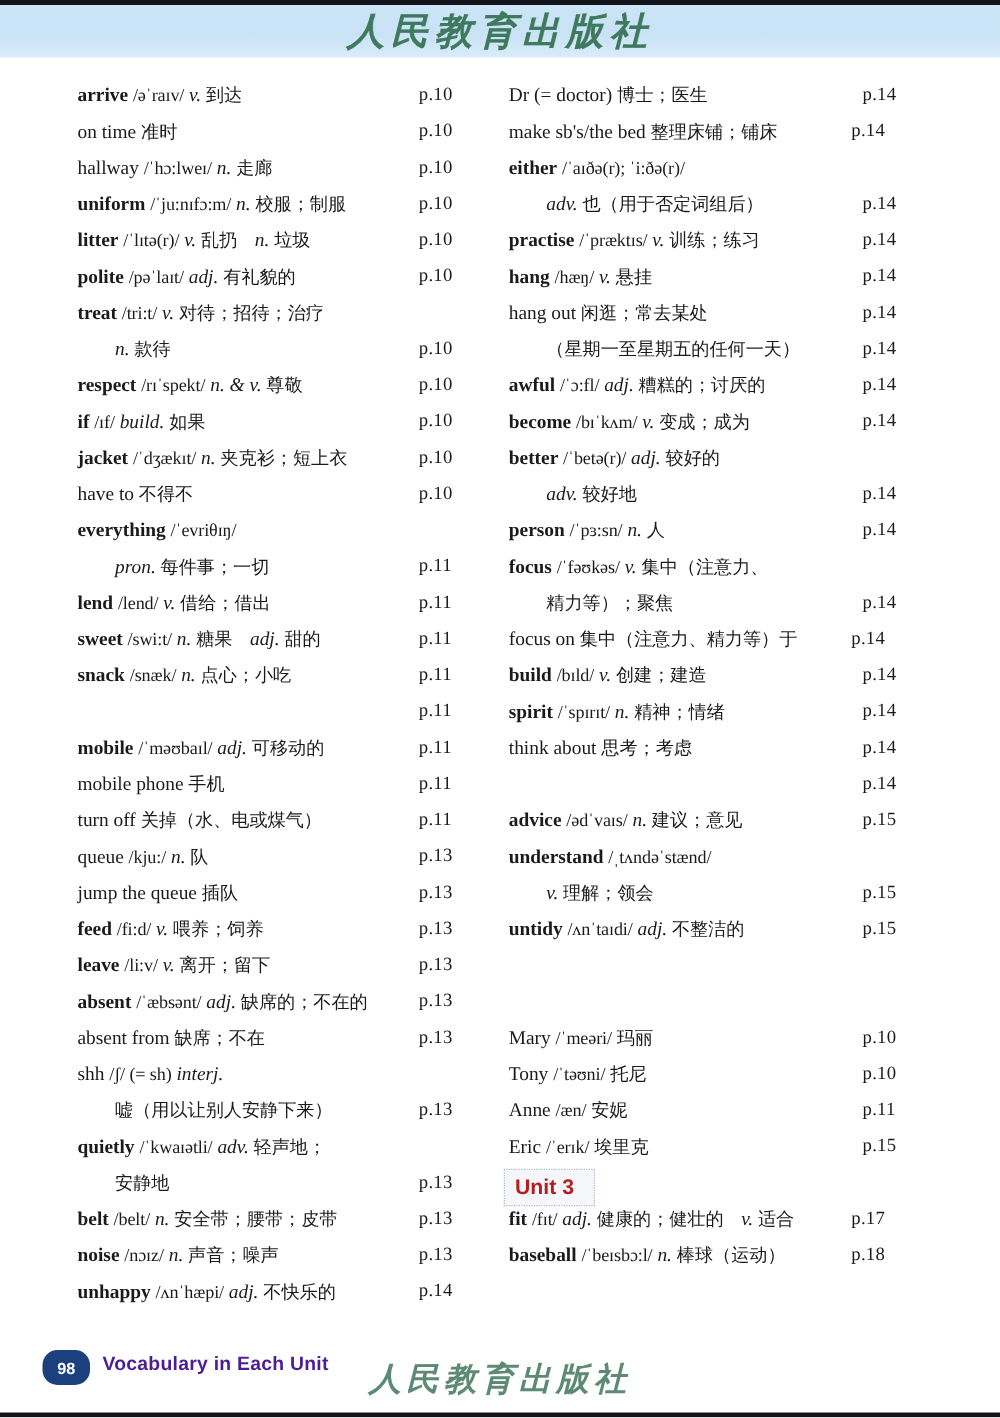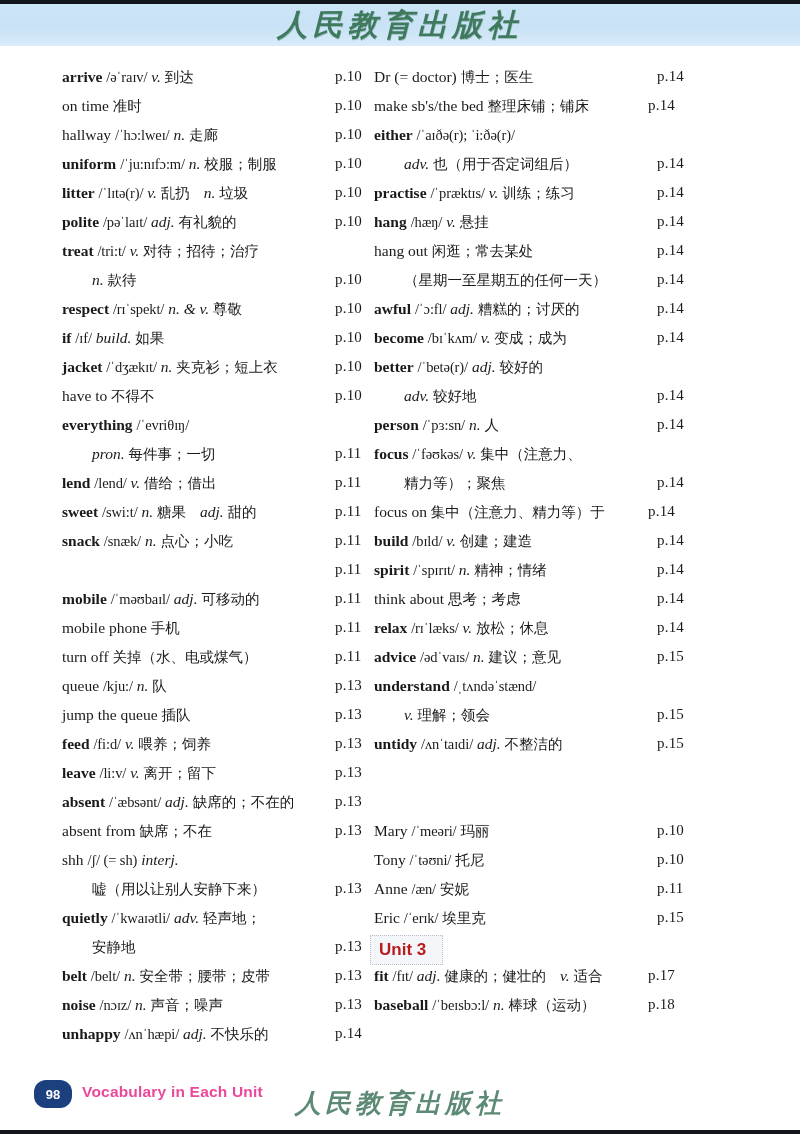--- a/index.html
+++ b/index.html
@@ -59,21 +59,21 @@
     position: absolute;
     top: 62px;
     left: 0;
     width: 800px;
   }
   .column {
     position: absolute;
     top: 0;
   }
   #col-left  { left: 62px;  width: 310px; }
-  #col-right { left: 374px; width: 320px; text-align: right; }
+  #col-right { left: 407px; width: 320px; text-align: right; }
 
   .entry {
     position: relative;
     height: 29px;
     line-height: 29px;
     font-size: 15.5px;
     white-space: nowrap;
   }
   .entry .text {
     position: absolute;
@@ -138,21 +138,21 @@
   }
   #footer-title {
     position: absolute;
     left: 82px;
     top: 1080px;
     height: 24px;
     line-height: 24px;
     font-family: "Liberation Sans", sans-serif;
     font-weight: 700;
     font-size: 15.5px;
-    color: #ec4899;
+    color: #4c1d95;
     letter-spacing: 0.2px;
   }
   #footer-logo {
     position: absolute;
     left: 0;
     top: 1086px;
     width: 800px;
     text-align: center;
     font-family: "Liberation Serif", "DejaVu Serif", serif;
     font-style: italic;
@@ -374,21 +374,20 @@
         </div>
         <div class="entry">
           <span class="text"><span class="hw">spirit</span> <span class="ph">/ˈspɪrɪt/</span> <span class="pos">n.</span> <span class="cn">精神；情绪</span></span>
           <span class="pg">p.14</span>
         </div>
         <div class="entry">
           <span class="text"><span class="">think about</span> <span class="cn">思考；考虑</span></span>
           <span class="pg">p.14</span>
         </div>
         <div class="entry">
-          <span class="text"><span class="hw">relax</span> <span class="ph">/rɪˈlæks/</span> <span class="pos">v.</span> <span class="cn">放松；休息</span></span>
           <span class="pg">p.14</span>
         </div>
         <div class="entry">
           <span class="text"><span class="hw">advice</span> <span class="ph">/ədˈvaɪs/</span> <span class="pos">n.</span> <span class="cn">建议；意见</span></span>
           <span class="pg">p.15</span>
         </div>
         <div class="entry">
           <span class="text"><span class="hw">understand</span> <span class="ph">/ˌtʌndəˈstænd/</span></span>
         </div>
         <div class="entry indent">

